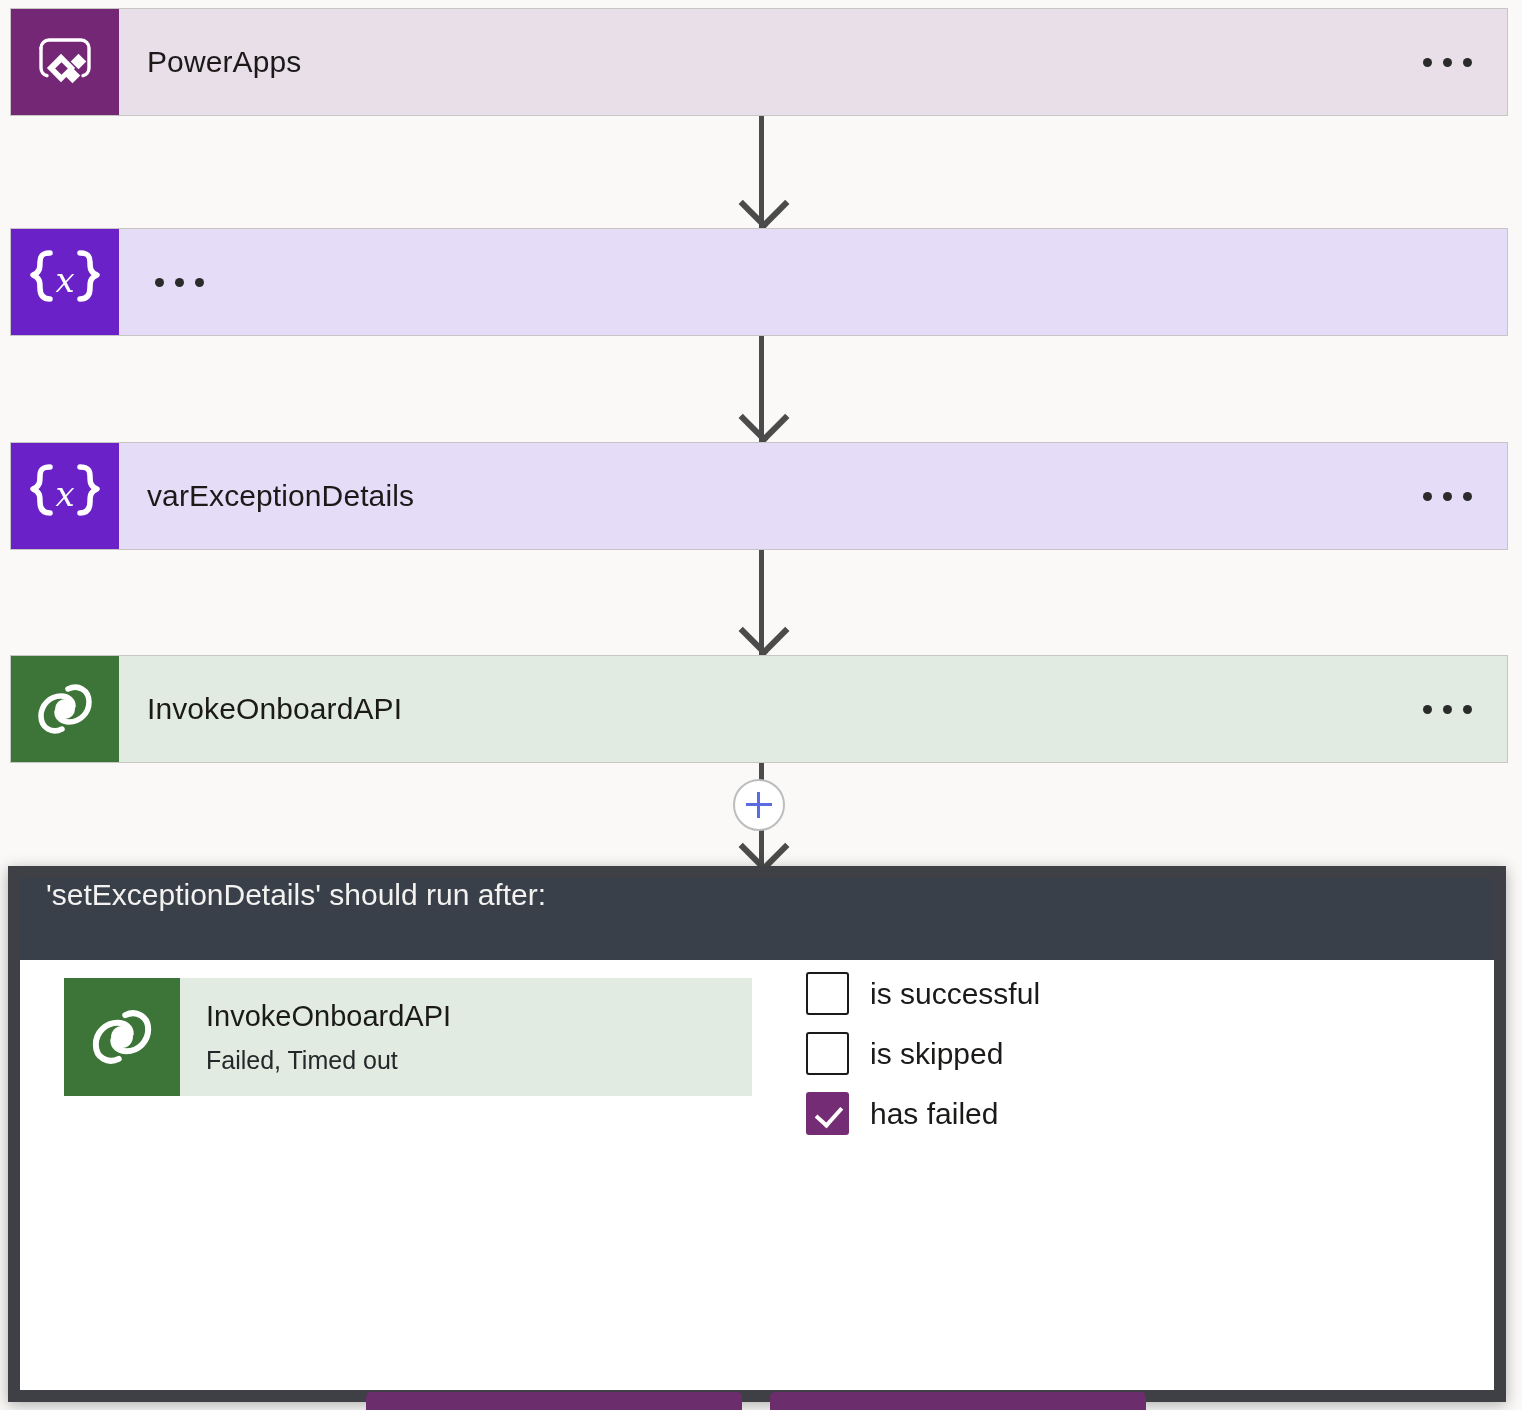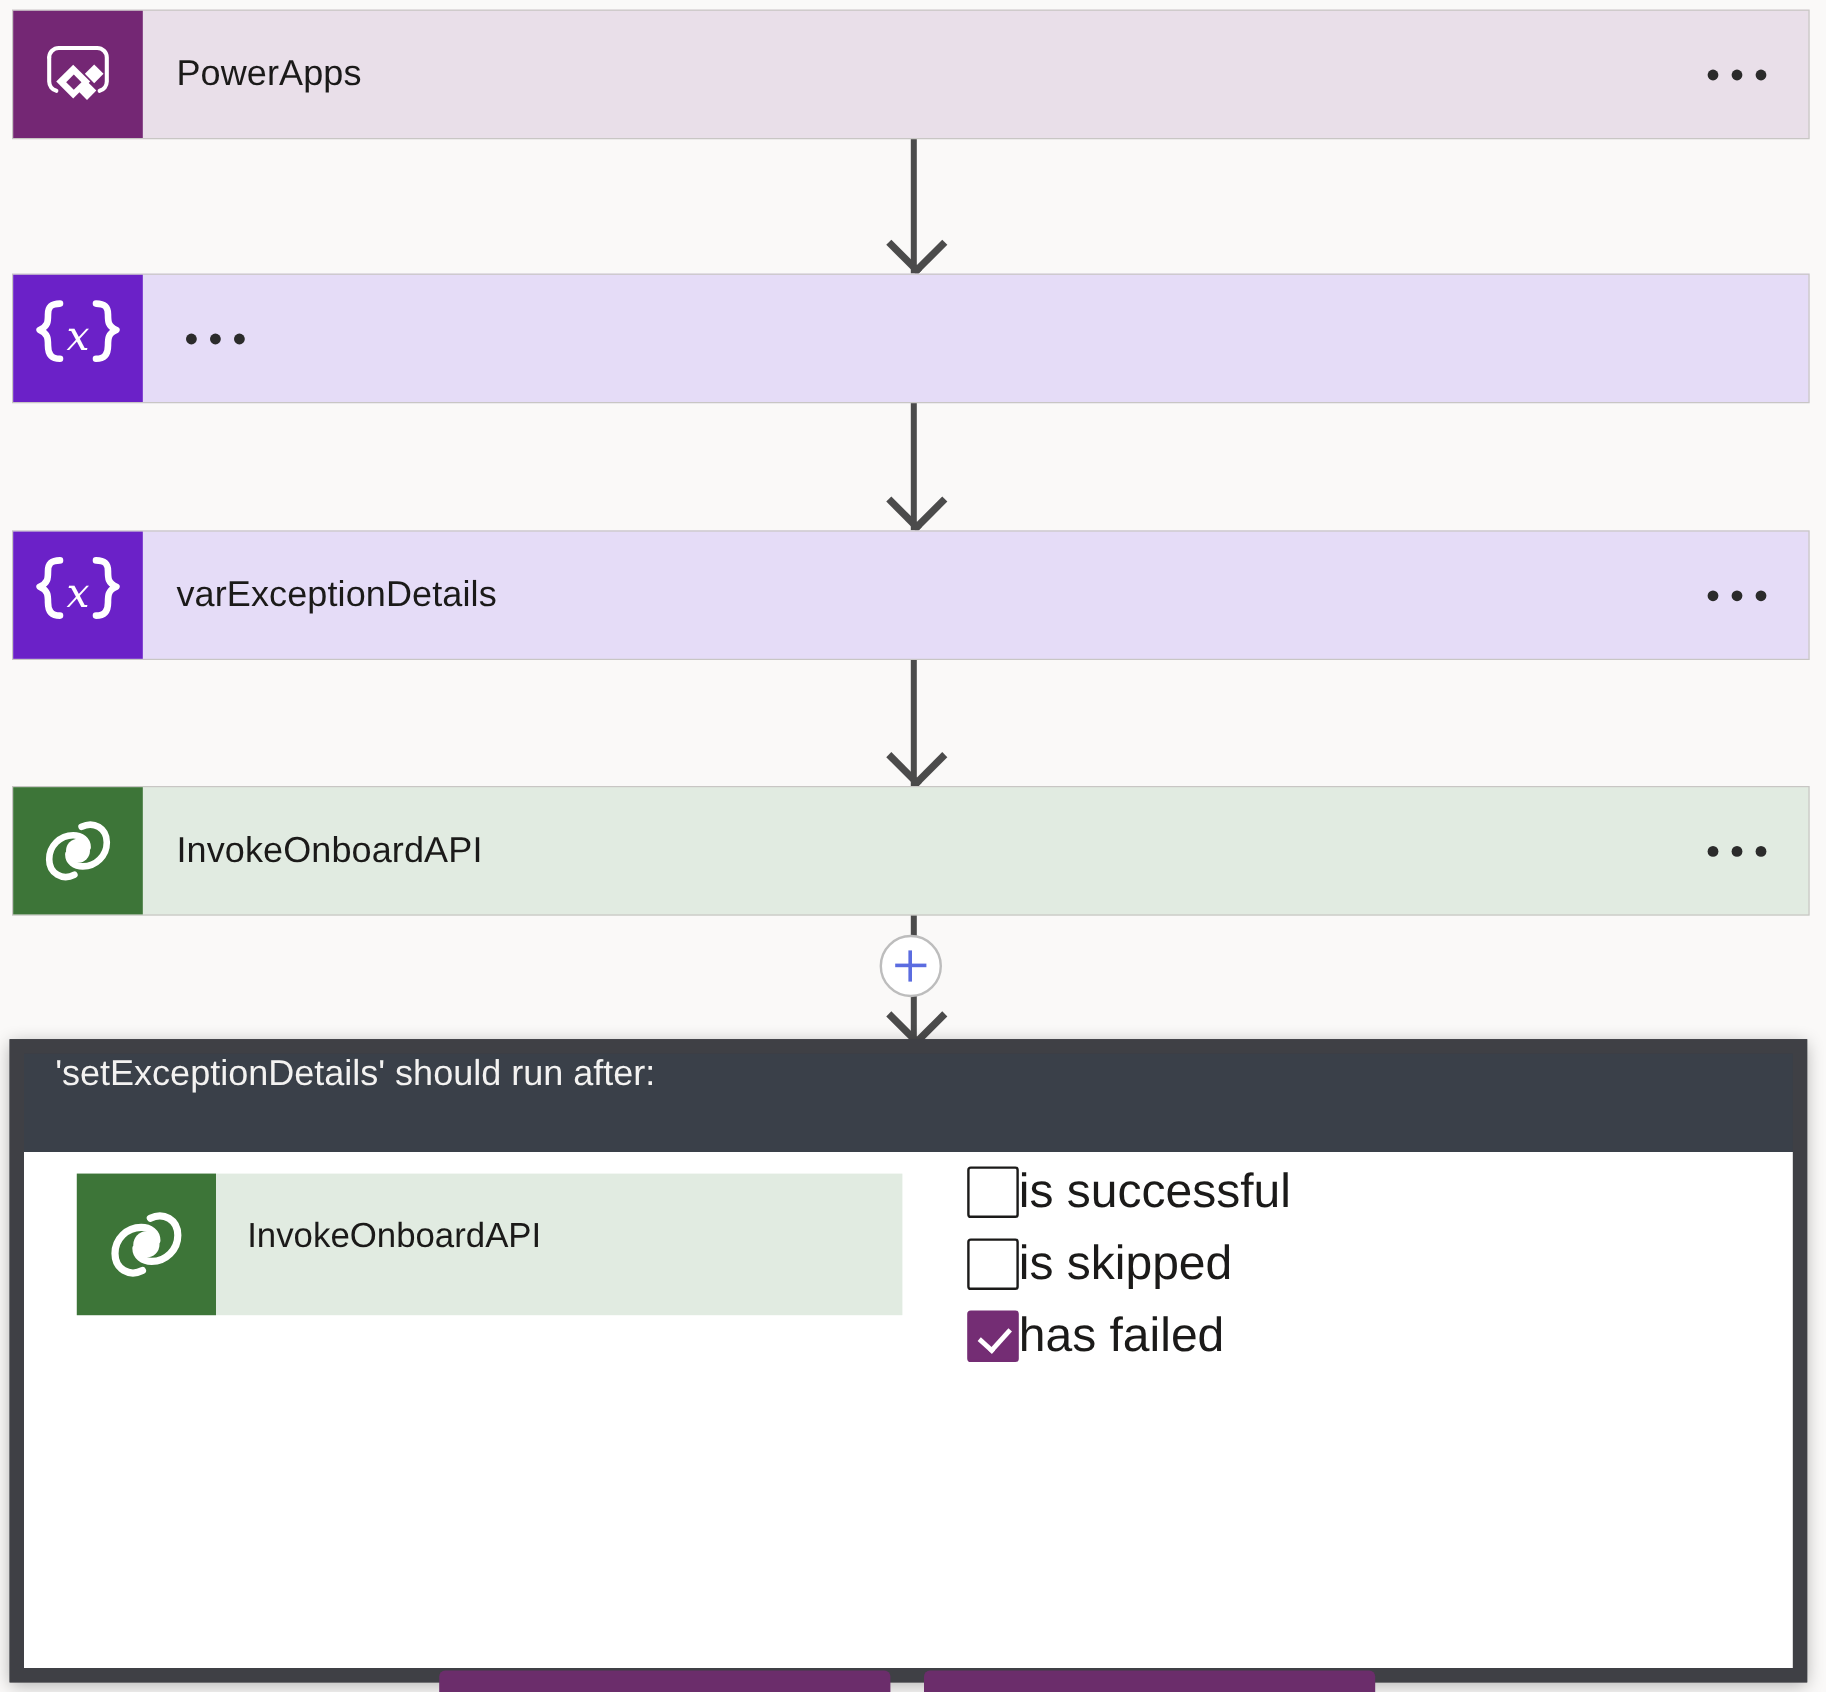--- a/index.html
+++ b/index.html
@@ -239,22 +239,23 @@
     position: absolute;
     left: 13px;
     top: 7px;
     width: 12px;
     height: 21px;
     border-right: 4px solid #ffffff;
     border-bottom: 4px solid #ffffff;
     transform: rotate(42deg);
   }
   .status-row .status-label {
-    font-size: 40px;
+    font-size: 30px;
     color: #1b1a19;
+    padding-left: 21px;
     white-space: nowrap;
   }
 
   #dialog-buttons {
     position: absolute;
     left: 346px;
     top: 432px;
     display: flex;
     gap: 28px;
   }
@@ -377,20 +378,21 @@
     <div id="runafter-action-card">
       <div class="act-icon">
         <svg width="72" height="72" viewBox="0 0 66 66" aria-hidden="true">
           <path d="M36 13c10-5 21 1 21 13 0 11-9 20-20 20-7 0-12-4-12-10" fill="none" stroke="#ffffff" stroke-width="5.5" stroke-linecap="round"></path>
           <path d="M30 53C20 58 9 52 9 40 9 29 18 20 29 20c7 0 12 4 12 10" fill="none" stroke="#ffffff" stroke-width="5.5" stroke-linecap="round"></path>
           <circle cx="33" cy="33" r="10" fill="#ffffff"></circle>
         </svg>
       </div>
       <div class="act-text">
         <span class="act-name">InvokeOnboardAPI</span>
+        <span class="act-status">Failed, Timed out</span>
       </div>
     </div>
 
     <div id="statuses-list">
 
       <div class="status-row">
         <span class="box"></span>
         <span class="status-label">is successful</span>
       </div>
 

